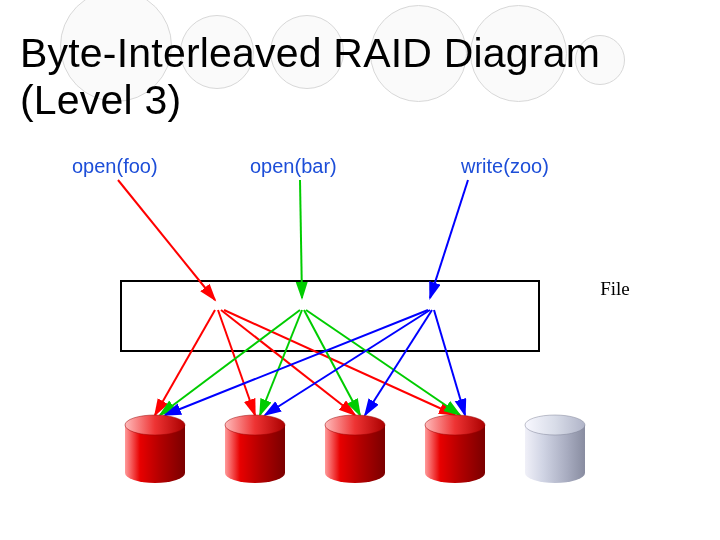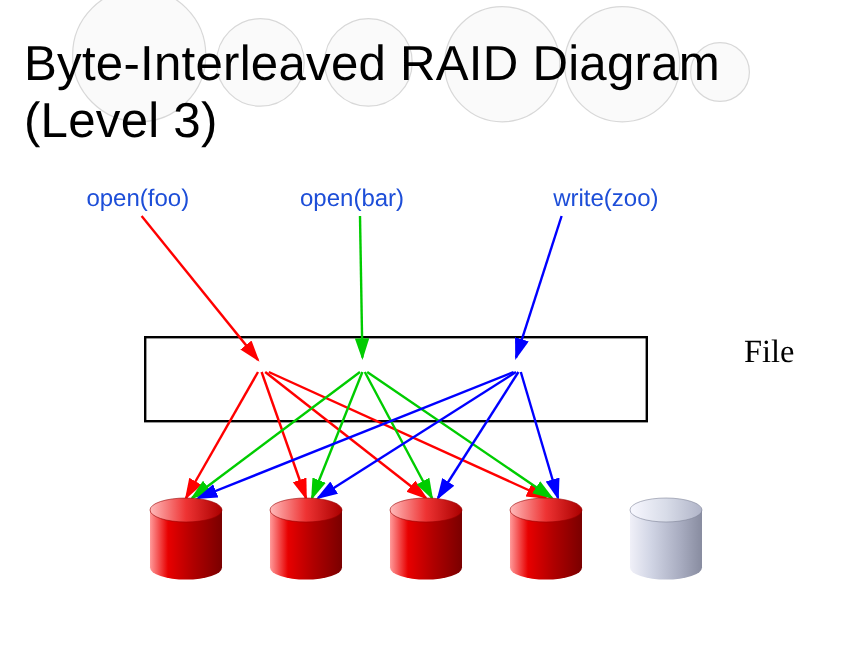--- a/index.html
+++ b/index.html
@@ -36,23 +36,23 @@
     left: 120px;
     top: 280px;
     width: 420px;
     height: 72px;
     border: 2px solid #000;
     background: #fff;
     box-sizing: border-box;
   }
   .fs-label {
     position: absolute;
-    left: 586px;
+    left: 560px;
     top: 278px;
-    font-size: 27px;
+    font-size: 19px;
     font-family: "Times New Roman", Times, serif;
     line-height: 1.15;
     text-align: center;
     width: 110px;
   }
   svg.overlay {
     position: absolute;
     left: 0;
     top: 0;
     pointer-events: none;

